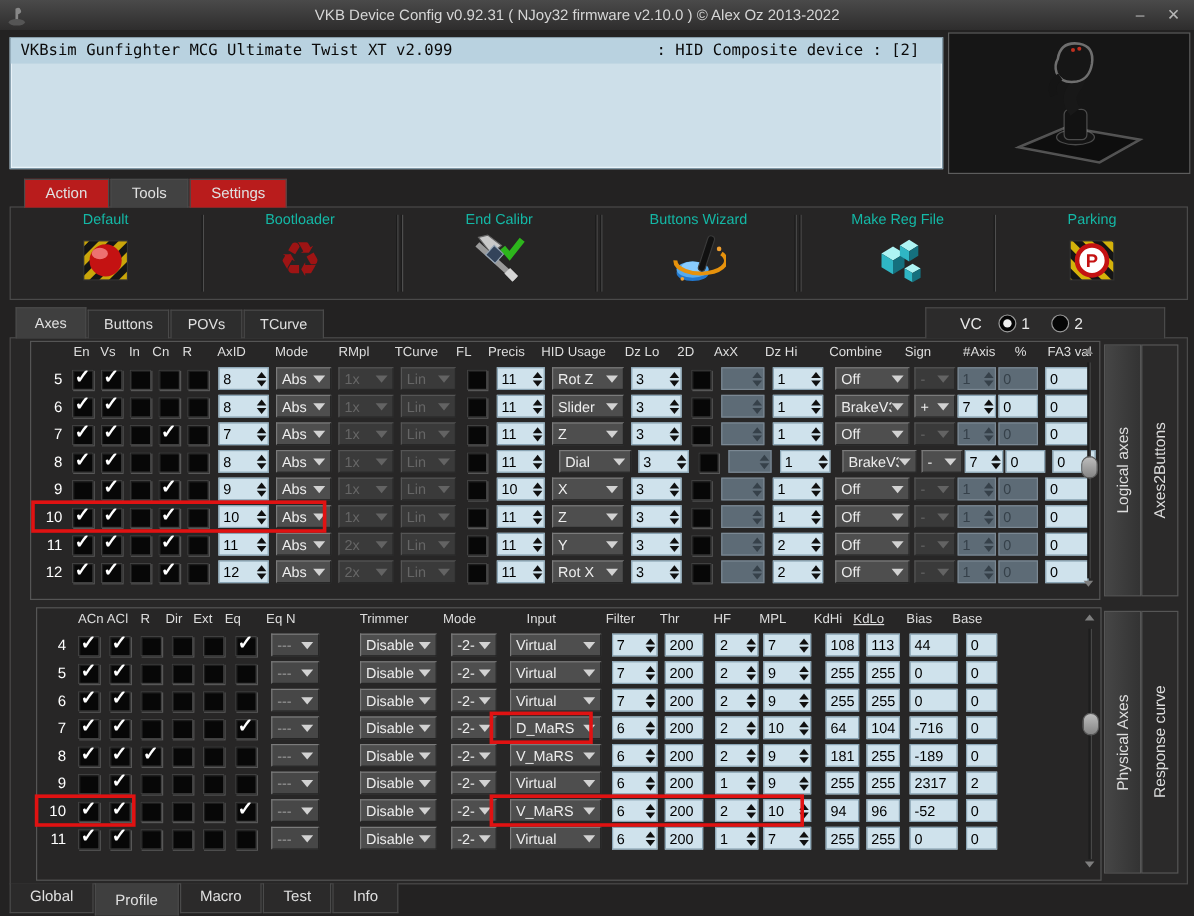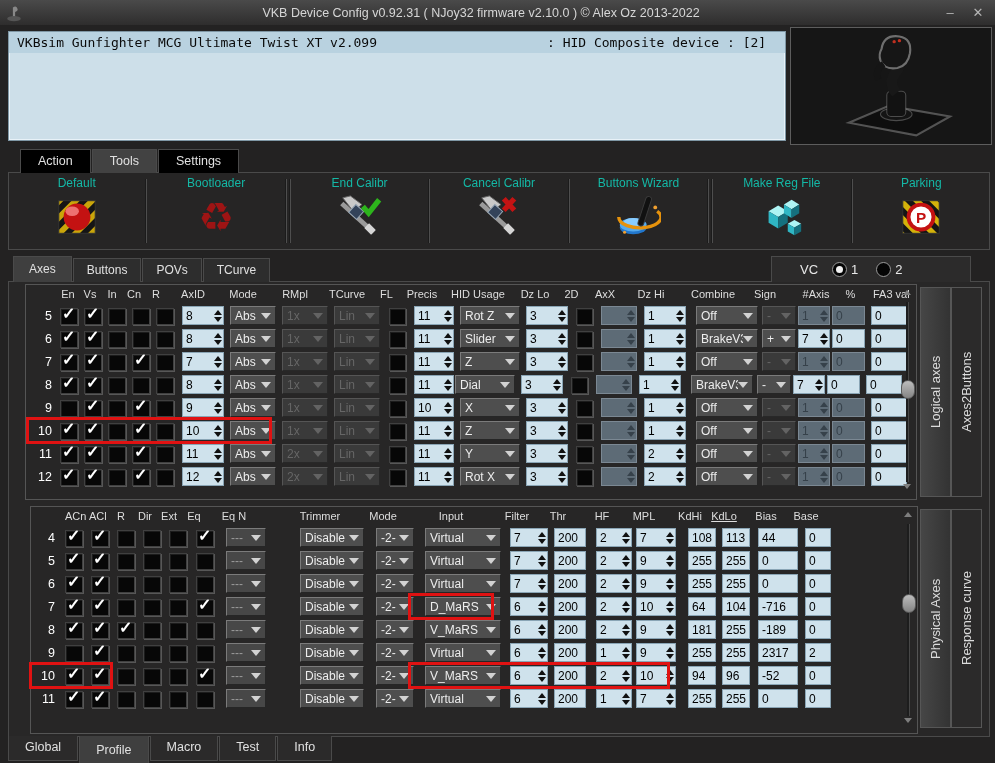--- a/index.html
+++ b/index.html
@@ -16,21 +16,21 @@
   .infobox{position:absolute;left:8px;top:31px;width:776px;height:108px;
     background:#cddfe9;border:1px solid #7f97a5;box-shadow:inset 0 0 0 1px #e8f2f8;}
   .infoline{height:21px;background:#b9d2e0;display:flex;align-items:center;
     font-family:"DejaVu Sans Mono",monospace;font-size:13px;color:#0a0a0a;}
   .devname{width:530px;padding-left:8px;white-space:nowrap;overflow:hidden;}
   .devhid{white-space:nowrap;}
   .devimg{position:absolute;left:790px;top:27px;width:200px;height:116px;background:#161616;
     border:1px solid #5d5d5d;display:flex;align-items:center;justify-content:center;}
   
   .mtabs{position:absolute;left:20px;top:149px;display:flex;height:24px;z-index:3;}
-  .mtab{padding:4px 17px 3px;background:#000000;border:1px solid #4a4a4a;border-bottom:none;
+  .mtab{padding:4px 17px 3px;background:#b91c1c;border:1px solid #4a4a4a;border-bottom:none;
     color:#e0e0e0;font-size:12.5px;margin-right:1px;}
   .mtab.active{background:#424242;}
   
   .toolbar{position:absolute;left:8px;top:172px;width:980px;height:76px;background:#262525;
     border:1px solid #4a4a4a;display:flex;align-items:stretch;}
   .tbtn{flex:1;display:flex;flex-direction:column;align-items:center;padding-top:3px;}
   .tlab{font-size:12px;color:#14b8a6;height:16px;}
   .ticon{width:48px;height:50px;display:flex;align-items:center;justify-content:center;}
   .ticon svg{width:46px;height:46px;}
   .uicon{font-size:40px;line-height:44px;font-family:"DejaVu Sans",sans-serif;}
@@ -184,32 +184,20 @@
         <svg viewBox="0 0 48 48">
           <path d="M5 10 L38 40" stroke="#9a9a9a" stroke-width="5"></path>
           <path d="M6 4 l8 -2 12 9 -9 7z" fill="#c9c9c9" stroke="#666"></path>
           <rect x="15" y="13" width="11" height="11" fill="#33435a" stroke="#96a6b6" transform="rotate(42 20 18)"></rect>
           <path d="M31 33 l7 7" stroke="#d5d5d5" stroke-width="7"></path>
           <path d="M27 13 l6 7 11 -14" stroke="#2db51c" stroke-width="5.5" fill="none"></path>
         </svg>
       </div>
     </div>
     <div class="tb-sep"></div>
-    <div class="tbtn">
-      <div class="tlab">Cancel Calibr</div>
-      <div class="ticon">
-        <svg viewBox="0 0 48 48">
-          <path d="M5 10 L38 40" stroke="#9a9a9a" stroke-width="5"></path>
-          <path d="M6 4 l8 -2 12 9 -9 7z" fill="#c9c9c9" stroke="#666"></path>
-          <rect x="15" y="13" width="11" height="11" fill="#33435a" stroke="#96a6b6" transform="rotate(42 20 18)"></rect>
-          <path d="M31 33 l7 7" stroke="#d5d5d5" stroke-width="7"></path>
-          <path d="M29 5 l11 12 M40 5 l-11 12" stroke="#c41313" stroke-width="5.5"></path>
-        </svg>
-      </div>
-    </div>
     <div class="tb-sep"></div>
     <div class="tbtn">
       <div class="tlab">Buttons Wizard</div>
       <div class="ticon">
         <svg viewBox="0 0 48 48">
           <ellipse cx="19" cy="35" rx="14" ry="7" fill="#2277cc"></ellipse>
           <ellipse cx="19" cy="32" rx="14" ry="7" fill="#55aaee"></ellipse>
           <ellipse cx="19" cy="30" rx="10" ry="5" fill="#88ccff"></ellipse>
           <path d="M4 24 a22 11 0 1 0 40 -6" fill="none" stroke="#e6920c" stroke-width="3.5"></path>
           <rect x="28" y="2" width="6" height="32" rx="3" transform="rotate(18 31 18)" fill="#111" stroke="#3a3a3a"></rect>
@@ -575,21 +563,21 @@
             <i class="da"></i>
           </div>
           <div class="cb" style="width: 15px; margin-left: 9px;"></div>
           <div class="spin" style="width: 40px; margin-left: 8px;">
             <span class="v">11</span>
             <span class="ar">
               <i class="tri-up"></i>
               <i class="tri-dn"></i>
             </span>
           </div>
-          <div class="dd" style="width: 60px; margin-left: 1px;">
+          <div class="dd" style="width: 60px; margin-left: 12px;">
             <span class="v">Dial</span>
             <i class="da"></i>
           </div>
           <div class="spin" style="width: 42px; margin-left: 6px;">
             <span class="v">3</span>
             <span class="ar">
               <i class="tri-up"></i>
               <i class="tri-dn"></i>
             </span>
           </div>

